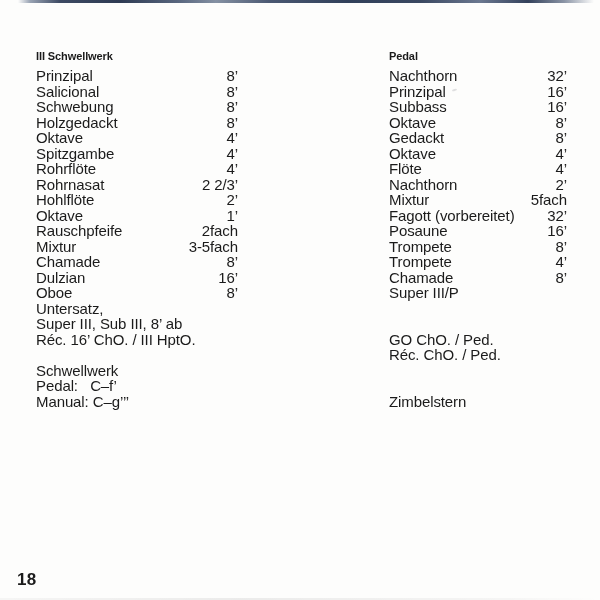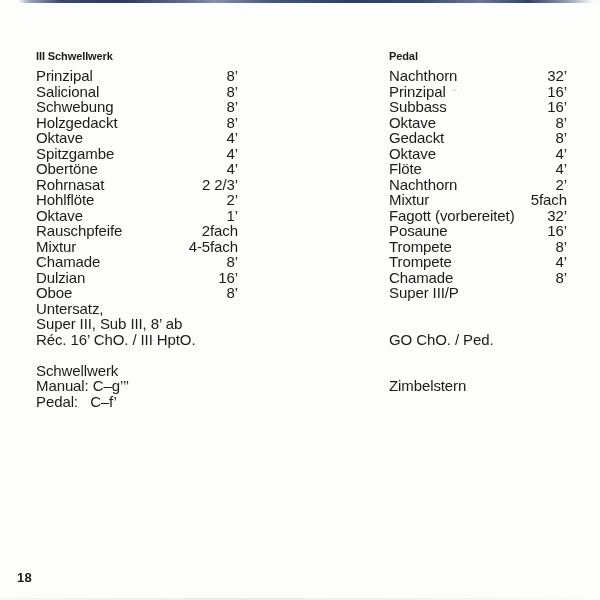--- a/index.html
+++ b/index.html
@@ -68,21 +68,21 @@
     height: 15.5px;
     line-height: 15.5px;
     font-size: 15px;
     letter-spacing: -0.1px;
   }
   .stop-name  { white-space: pre; }
   .stop-value { white-space: pre; text-align: right; }
   .page-number {
     position: absolute;
     left: 17px; top: 570px;
-    font-size: 13px;
+    font-size: 17px;
     font-weight: bold;
     letter-spacing: 0.3px;
   }
 </style>
 </head>
 <body>
 
 <div class="page">
   <div class="scan-edge-top"></div>
   <div class="scan-speck"></div>
@@ -108,42 +108,42 @@
         </div>
         <div class="row">
           <span class="stop-name">Oktave</span>
           <span class="stop-value">4’</span>
         </div>
         <div class="row">
           <span class="stop-name">Spitzgambe</span>
           <span class="stop-value">4’</span>
         </div>
         <div class="row">
-          <span class="stop-name">Obertöne</span>
+          <span class="stop-name">Rohrflöte</span>
           <span class="stop-value">4’</span>
         </div>
         <div class="row">
           <span class="stop-name">Rohrnasat</span>
           <span class="stop-value">2 2/3’</span>
         </div>
         <div class="row">
           <span class="stop-name">Hohlflöte</span>
           <span class="stop-value">2’</span>
         </div>
         <div class="row">
           <span class="stop-name">Oktave</span>
           <span class="stop-value">1’</span>
         </div>
         <div class="row">
           <span class="stop-name">Rauschpfeife</span>
           <span class="stop-value">2fach</span>
         </div>
         <div class="row">
           <span class="stop-name">Mixtur</span>
-          <span class="stop-value">4-5fach</span>
+          <span class="stop-value">3-5fach</span>
         </div>
         <div class="row">
           <span class="stop-name">Chamade</span>
           <span class="stop-value">8’</span>
         </div>
         <div class="row">
           <span class="stop-name">Dulzian</span>
           <span class="stop-value">16’</span>
         </div>
         <div class="row">
@@ -164,25 +164,25 @@
         </div>
         <div class="row">
           <span class="stop-name"></span>
           <span class="stop-value"></span>
         </div>
         <div class="row">
           <span class="stop-name">Schwellwerk</span>
           <span class="stop-value"></span>
         </div>
         <div class="row">
+          <span class="stop-name">Pedal:   C–f’</span>
+          <span class="stop-value"></span>
+        </div>
+        <div class="row">
           <span class="stop-name">Manual: C–g’’’</span>
-          <span class="stop-value"></span>
-        </div>
-        <div class="row">
-          <span class="stop-name">Pedal:   C–f’</span>
           <span class="stop-value"></span>
         </div>
       </div>
   </div>
 
   <div class="col col-right">
     <div class="col-heading">Pedal</div>
     <div>
         <div class="row">
           <span class="stop-name">Nachthorn</span>
@@ -250,20 +250,24 @@
         </div>
         <div class="row">
           <span class="stop-name"></span>
           <span class="stop-value"></span>
         </div>
         <div class="row">
           <span class="stop-name">GO ChO. / Ped.</span>
           <span class="stop-value"></span>
         </div>
         <div class="row">
+          <span class="stop-name">Réc. ChO. / Ped.</span>
+          <span class="stop-value"></span>
+        </div>
+        <div class="row">
           <span class="stop-name"></span>
           <span class="stop-value"></span>
         </div>
         <div class="row">
           <span class="stop-name"></span>
           <span class="stop-value"></span>
         </div>
         <div class="row">
           <span class="stop-name">Zimbelstern</span>
           <span class="stop-value"></span>

